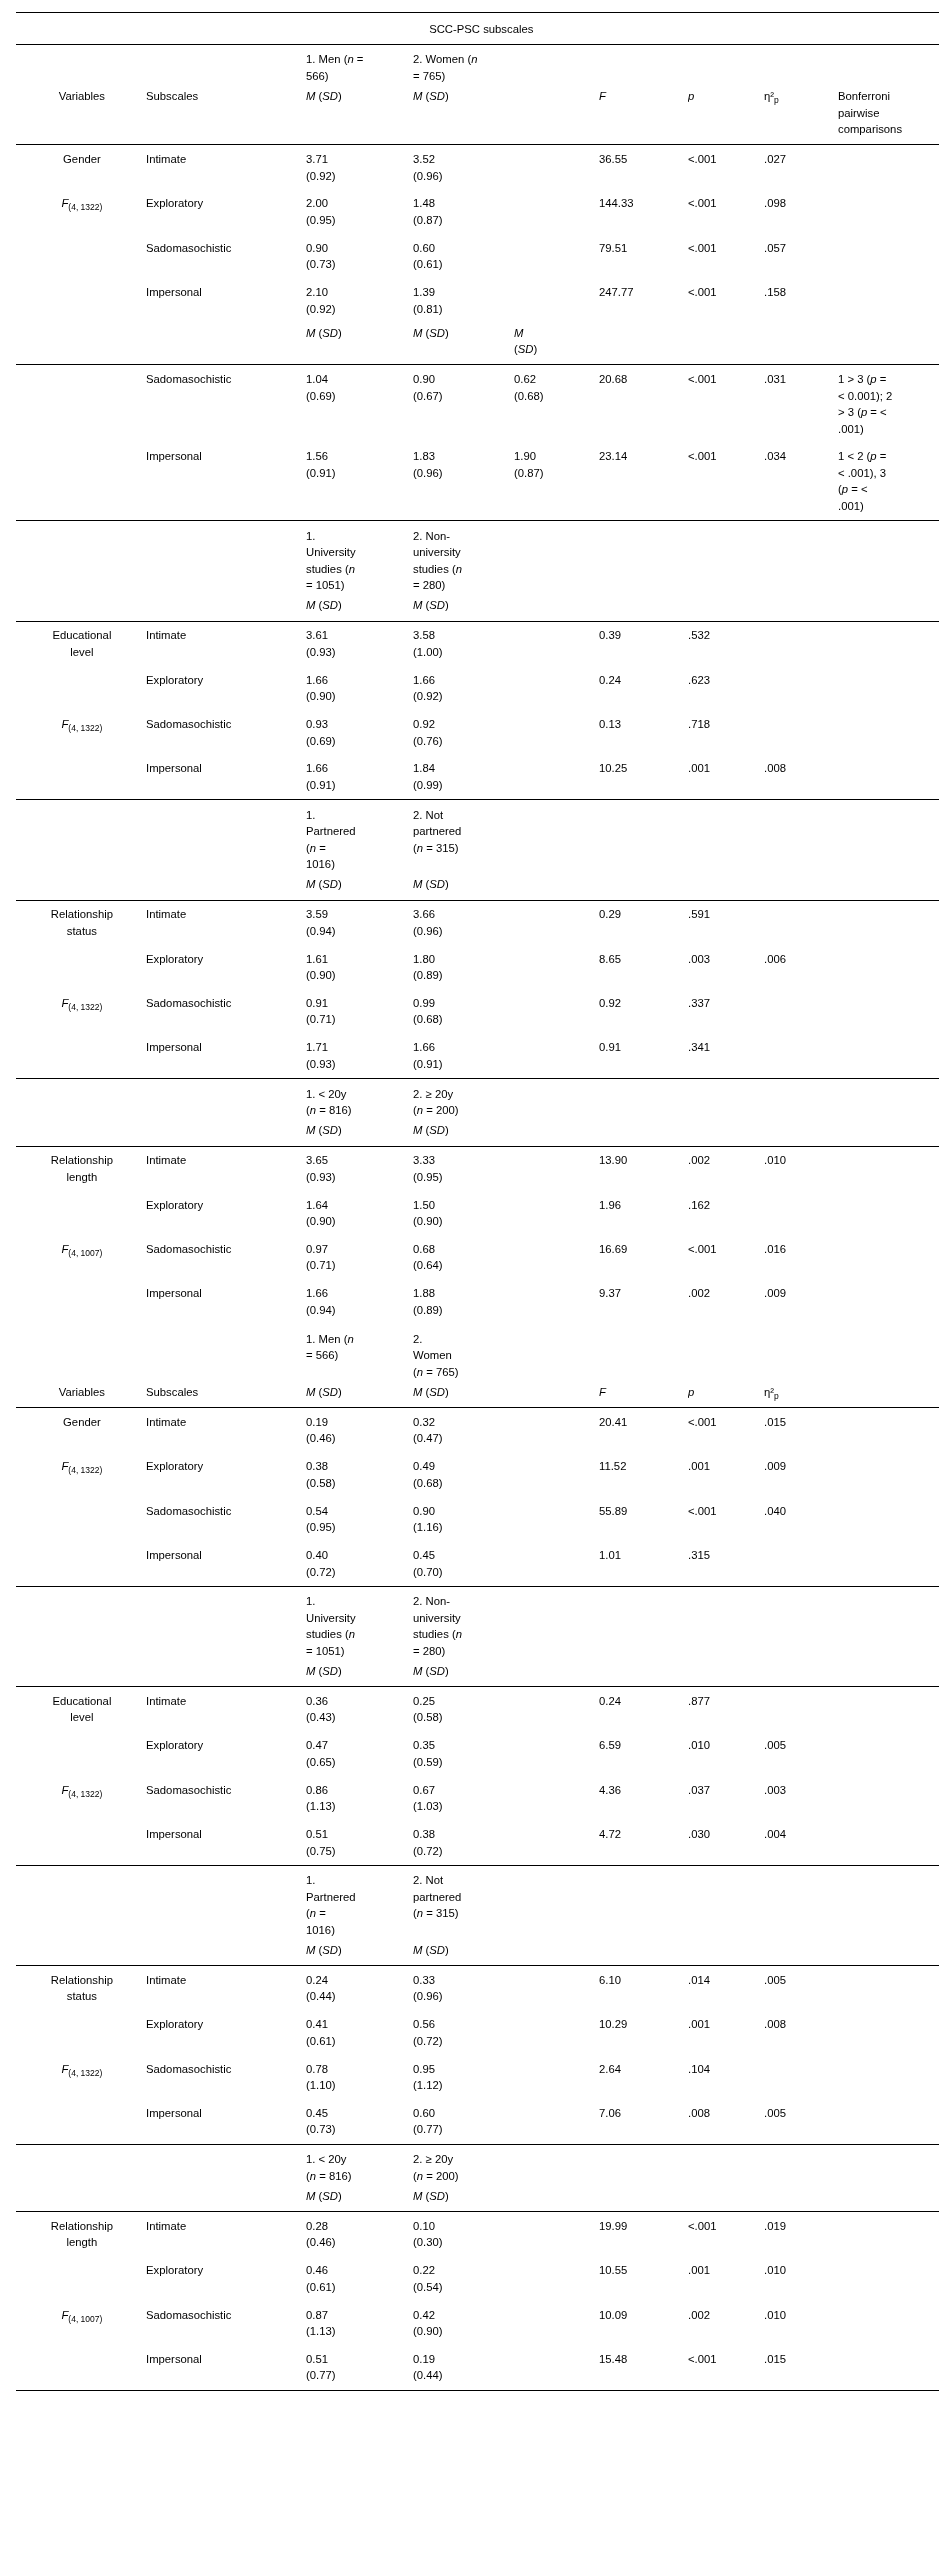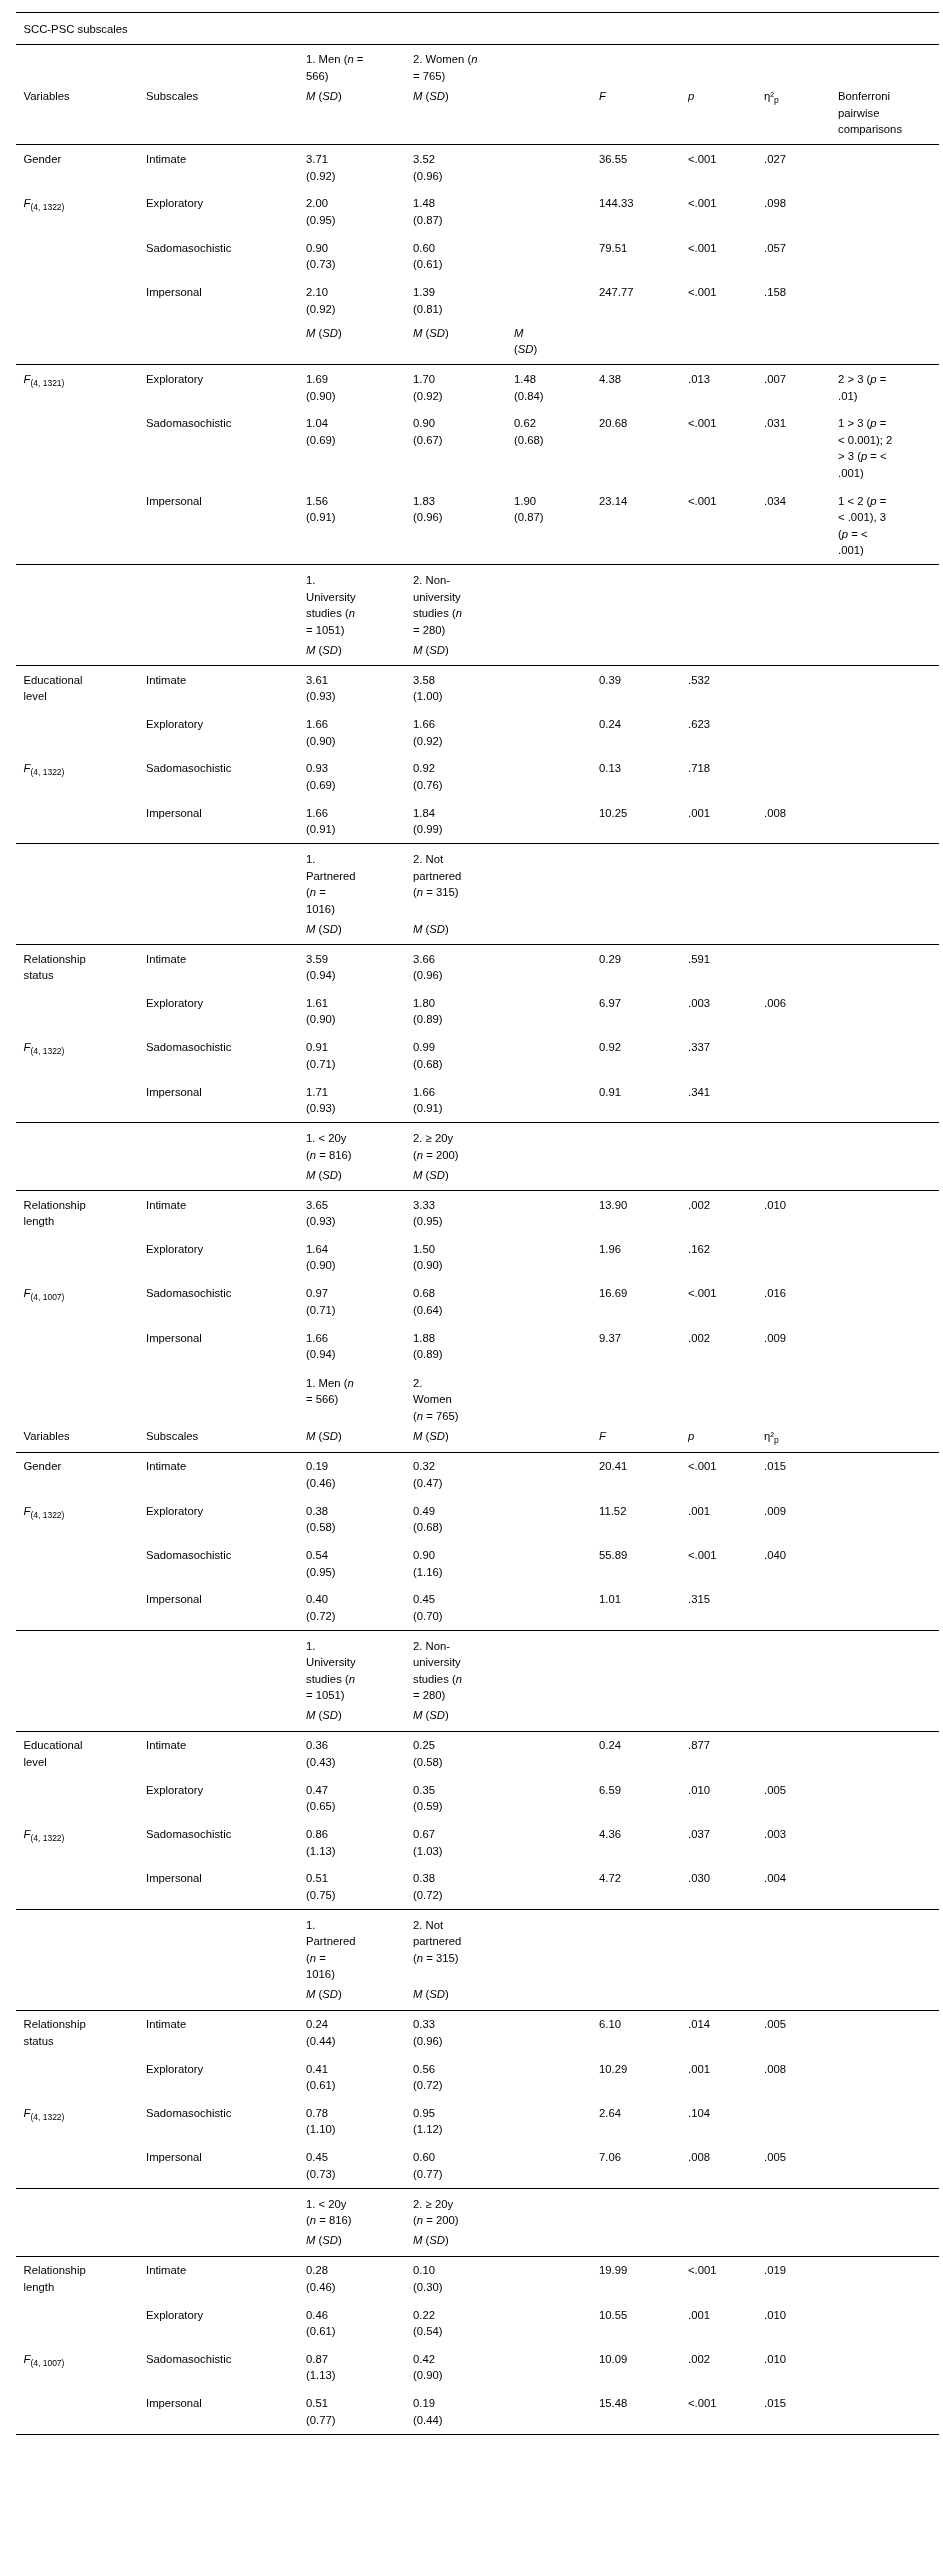--- a/index.html
+++ b/index.html
@@ -31,21 +31,21 @@
   col.c7 { width: 76px;  }
   col.c8 { width: 74px;  }
   col.c9 { width: 101px; }
   td {
     vertical-align: top;
     white-space: pre-line;
     padding: 5.7px 5.7px 5.7px 0;
     line-height: 16.5px;
     overflow: hidden;
   }
-  td:first-child { padding-left: 7.5px; }
+  td:first-child { padding-left: 7.5px; text-align: center; }
   tr.title td {
     border-top: 1.9px solid #000;
     border-bottom: 1.9px solid #000;
     padding: 7.5px 0 6.6px 7.5px;
     white-space: normal;
   }
   tr.title.first td { border-top: 1.4px solid #000; }
   tr.ga td { padding-top: 6.6px; padding-bottom: 1.9px; }
   tr.ga.sep td { border-top: 1.9px solid #000; }
   tr.gb td { padding-top: 1.9px; padding-bottom: 6.6px; border-bottom: 1.9px solid #000; }
@@ -156,35 +156,20 @@
           <td><i>M</i> (<i>SD</i>)</td>
           <td><i>M</i> (<i>SD</i>)</td>
           <td><i>M</i>
 (<i>SD</i>)</td>
           <td></td>
           <td></td>
           <td></td>
           <td></td>
         </tr>
         <tr>
-          <td><i>F</i><sub>(4, 1321)</sub></td>
-          <td>Exploratory</td>
-          <td>1.69
-(0.90)</td>
-          <td>1.70
-(0.92)</td>
-          <td>1.48
-(0.84)</td>
-          <td>4.38</td>
-          <td>.013</td>
-          <td>.007</td>
-          <td>2 &gt; 3 (<i>p</i> =
-.01)</td>
-        </tr>
-        <tr>
           <td></td>
           <td>Sadomasochistic</td>
           <td>1.04
 (0.69)</td>
           <td>0.90
 (0.67)</td>
           <td>0.62
 (0.68)</td>
           <td>20.68</td>
           <td>&lt;.001</td>
@@ -334,21 +319,21 @@
           <td></td>
         </tr>
         <tr>
           <td></td>
           <td>Exploratory</td>
           <td>1.61
 (0.90)</td>
           <td>1.80
 (0.89)</td>
           <td></td>
-          <td>6.97</td>
+          <td>8.65</td>
           <td>.003</td>
           <td>.006</td>
           <td></td>
         </tr>
         <tr>
           <td><i>F</i><sub>(4, 1322)</sub></td>
           <td>Sadomasochistic</td>
           <td>0.91
 (0.71)</td>
           <td>0.99

